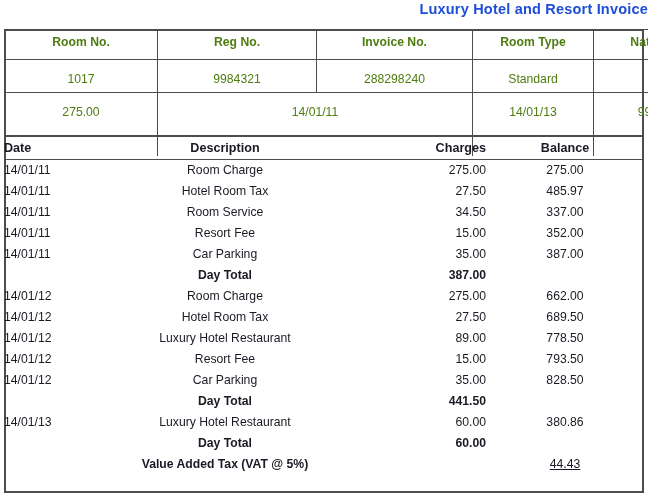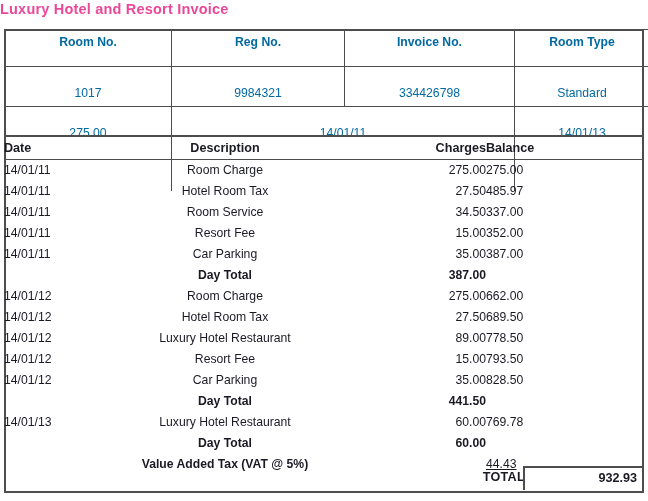--- a/index.html
+++ b/index.html
@@ -23,25 +23,25 @@
     background: #ffffff;
     box-sizing: border-box;
   }
 
   
   #invoice-title {
     position: absolute;
     left: 0;
     top: 1px;
     width: 648px;
-    text-align: left;
+    text-align: right;
     font-size: 14.5px;
     font-weight: bold;
     letter-spacing: 0.2px;
-    color: #ec4899;
+    color: #1d4ed8;
   }
 
   
   #invoice-frame {
     position: absolute;
     left: 4px;
     top: 29px;
     width: 640px;
     height: 464px;
     box-sizing: border-box;
@@ -53,25 +53,25 @@
   table.details {
     position: absolute;
     left: 4px;
     top: 29px;
     width: 640px;
     border-collapse: collapse;
     table-layout: fixed;
   }
   table.details td {
     border: 1px solid #4d4d4d;
-    padding: 15px;
+    padding: 8px;
     text-align: center;
     vertical-align: middle;
     font-size: 12.2px;
-    color: #0369a1;
+    color: #4d7c0f;
   }
   table.details td.lbl {
     font-weight: bold;
     height: 19px;
     padding-top: 2px;
   }
   table.details td.val {
     font-weight: normal;
     height: 22px;
     padding-bottom: 2px;
@@ -112,21 +112,21 @@
     border-top: 2px solid #4d4d4d;
     border-bottom: 1px solid #4d4d4d;
     height: 22px;
     line-height: 22px;
     margin-left: 36px;
   }
 
   th.c-date, td.c-date   { width: 110px; text-align: left;  padding-left: 8px; }
   th.c-desc, td.c-desc   { width: 222px; text-align: center;  padding-left: 13px; }
   th.c-chg,  td.c-chg    { width: 150px; text-align: right; padding-right: 3px; }
-  th.c-bal,  td.c-bal    { width: 158px; text-align: left; padding-right: 5px; }
+  th.c-bal,  td.c-bal    { width: 158px; text-align: center; padding-right: 5px; }
   tr.daytotal td { font-weight: bold; }
   tr.vat td.c-desc { font-weight: bold; }
   tr.vat td.c-bal { font-weight: normal; text-decoration: underline; }
 
   
   #total-strip {
     position: absolute;
     left: 4px;
     top: 466px;
     width: 640px;
@@ -172,21 +172,21 @@
       <tr>
         <td class="lbl" style="width:136px">Room No.</td>
         <td class="lbl" style="width:142px">Reg No.</td>
         <td class="lbl" style="width:139px">Invoice No.</td>
         <td class="lbl" style="width:104px">Room Type</td>
         <td class="lbl" style="width:119px">Nationality</td>
       </tr>
       <tr>
         <td class="val" style="border-top:none">1017</td>
         <td class="val" style="border-top:none">9984321</td>
-        <td class="val" style="border-top:none">334426798</td>
+        <td class="val" style="border-top:none">288298240</td>
         <td class="val" style="border-top:none">Standard</td>
         <td class="val" style="border-top:none">SUI</td>
       </tr>
       <tr>
         <td class="val" style="border-top:none;border-bottom:none">275.00</td>
         <td class="val" colspan="2" style="border-top:none;border-bottom:none">14/01/11</td>
         <td class="val" style="border-top:none;border-bottom:none">14/01/13</td>
         <td class="val" style="border-top:none;border-bottom:none">9984321</td>
       </tr>
       <tr class="spacer">
@@ -278,36 +278,32 @@
           <tr class="daytotal">
             <td class="c-date"></td>
             <td class="c-desc">Day Total</td>
             <td class="c-chg">441.50</td>
             <td class="c-bal"></td>
           </tr>
           <tr class="item">
             <td class="c-date">14/01/13</td>
             <td class="c-desc">Luxury Hotel Restaurant</td>
             <td class="c-chg">60.00</td>
-            <td class="c-bal">769.78</td>
+            <td class="c-bal">380.86</td>
           </tr>
           <tr class="daytotal">
             <td class="c-date"></td>
             <td class="c-desc">Day Total</td>
             <td class="c-chg">60.00</td>
             <td class="c-bal"></td>
           </tr>
           <tr class="vat">
             <td class="c-date"></td>
             <td class="c-desc">Value Added Tax (VAT @ 5%)</td>
             <td class="c-chg"></td>
             <td class="c-bal">44.43</td>
           </tr>
         </tbody>
     </table>
   </div>
 
-  <div id="total-strip">
-    <div id="total-label">TOTAL</div>
-    <div id="total-box">932.93</div>
-  </div>
 
 </div>
 
 </body></html>

